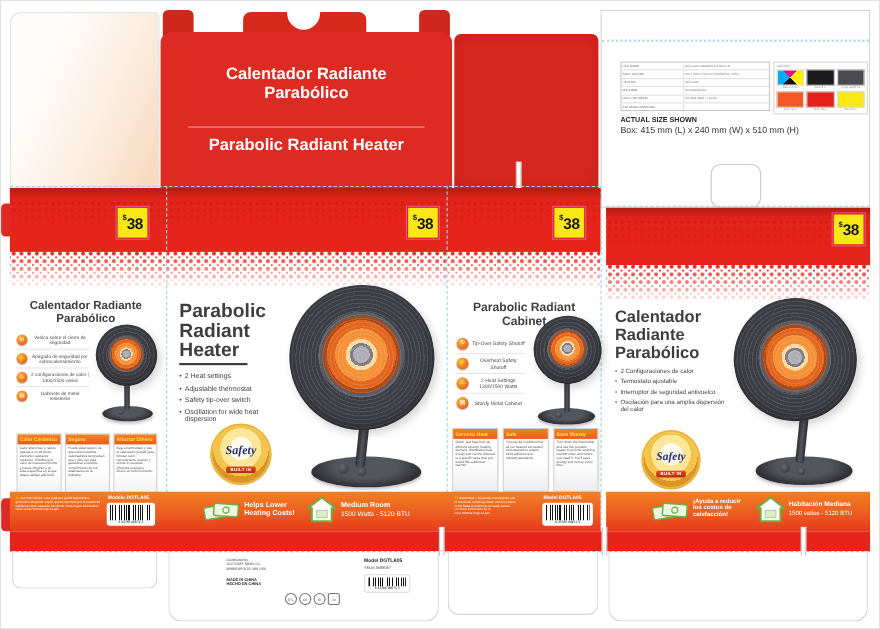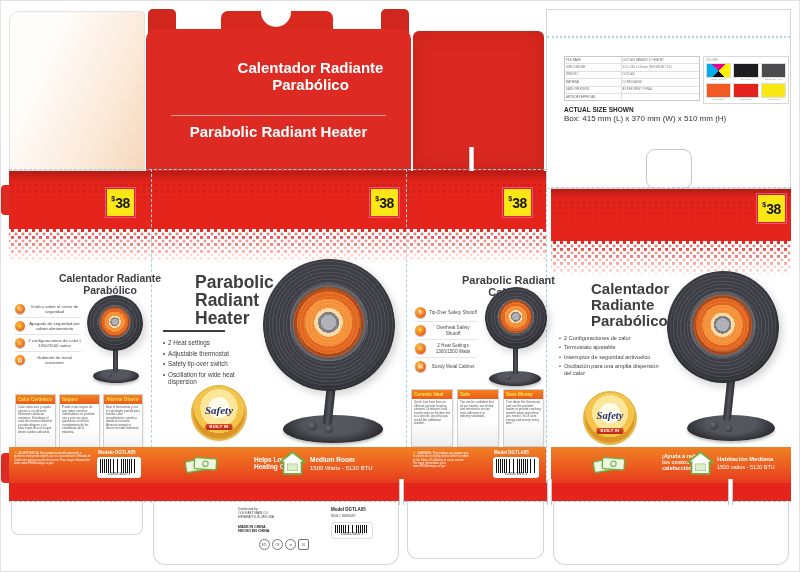--- a/index.html
+++ b/index.html
@@ -1,18 +1,18 @@
 <!DOCTYPE html>
 <html><head>
 <meta charset="utf-8">
 <style>
   html,body{margin:0;padding:0;background:#fff;font-family:"Liberation Sans",sans-serif;}
   #canvas{position:relative;width:800px;height:572px;background:#fff;overflow:hidden;border:1px solid #e2e2e2;box-sizing:border-box;}
   .abs{position:absolute;}
-  .preline{white-space:pre-line;margin-left:32px;}
+  .preline{white-space:pre-line;}
   
   .vdash{position:absolute;width:0;border-left:1px dashed #9fd4e4;}
   .hdash{position:absolute;height:0;border-top:1px dashed #9fd4e4;}
   .hdot{position:absolute;height:0;border-top:2px dotted #a9d9e9;}
   .edge-tab{position:absolute;left:0;width:9px;height:30px;background:#dd2a22;border-radius:4px 0 0 4px;}
   .slit{position:absolute;width:3px;background:#fff;border-left:1px solid #c9c9c9;border-right:1px solid #c9c9c9;}
   
   .flap-tl{position:absolute;left:8px;top:10px;width:134px;height:158px;background:linear-gradient(115deg,#fffdfb 25%,#fbe9d8 70%,#f6d7ba 100%);border:1px solid #e3e3e3;border-radius:10px 4px 0 0;}
   .tab-red{position:absolute;top:8px;width:28px;height:34px;background:#cf261d;border-radius:5px 5px 0 0;}
   .tab-center{position:absolute;left:220px;top:10px;width:112px;height:24px;background:#d8291f;border-radius:7px 7px 0 0;}
@@ -166,21 +166,21 @@
           <div class="sw-chip" style="background:#e3231b;"></div>
           <div class="sw-cap">PMS 485 C</div>
         </div>
       <div class="sw">
           <div class="sw-chip" style="background:#f9e814;"></div>
           <div class="sw-cap">YELLOW C</div>
         </div>
     </div>
   </div>
   <div class="actual-label">ACTUAL SIZE SHOWN</div>
-  <div class="actual-value">Box: 415 mm (L) x 370 mm (W) x 510 mm (H)</div>
+  <div class="actual-value">Box: 415 mm (L) x 240 mm (W) x 510 mm (H)</div>
   <div class="handle-cut"></div>
 
   <div class="band" style="left:8px;top:170px;width:537px;height:58px;"></div>
   <div class="band-topstrip" style="left:8px;top:170px;width:537px;height:11px;"></div>
   <div class="darkdots" style="left:8px;top:181px;width:537px;height:26px;"></div>
   <div class="dots" style="left:8px;top:226px;width:537px;height:38px;"></div>
   <div class="band" style="left:550px;top:188px;width:240px;height:52px;"></div>
   <div class="band-topstrip" style="left:550px;top:188px;width:240px;height:10px;"></div>
   <div class="darkdots" style="left:550px;top:198px;width:240px;height:24px;"></div>
   <div class="dots" style="left:550px;top:238px;width:240px;height:40px;"></div>

